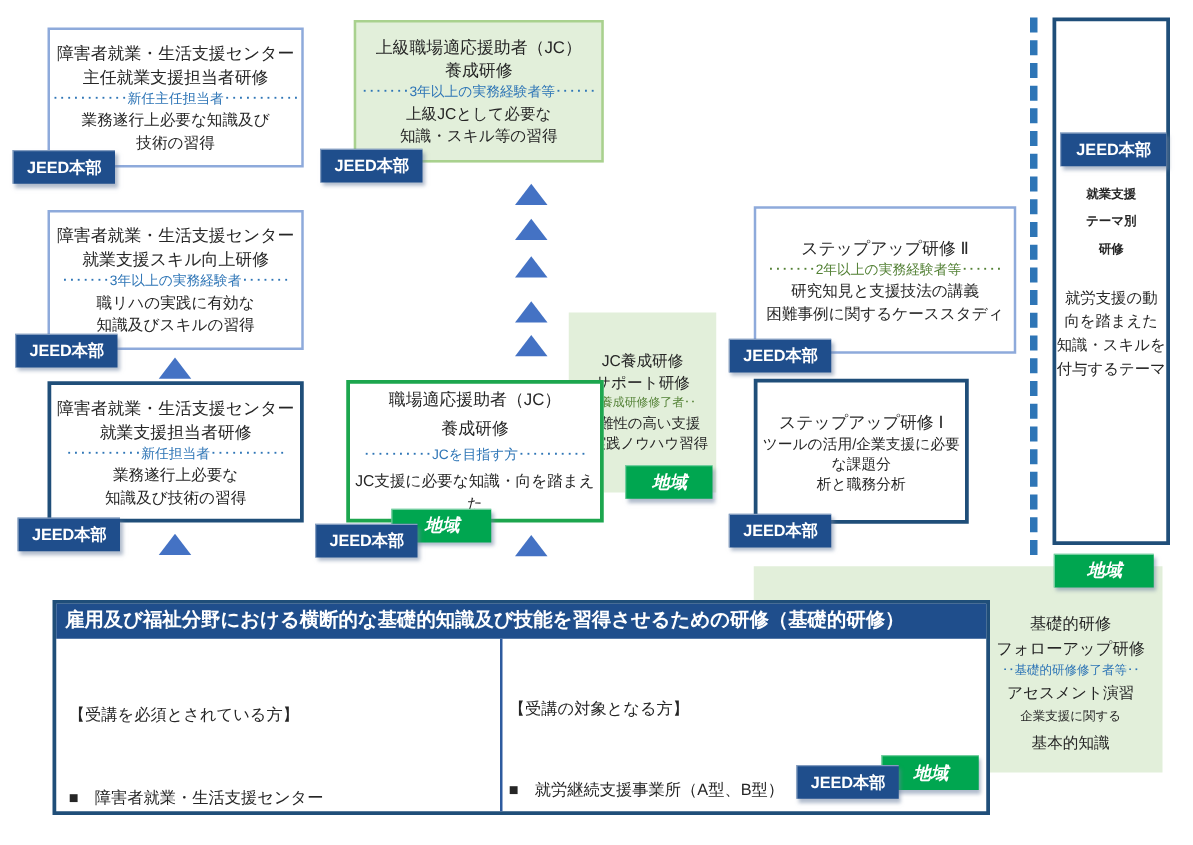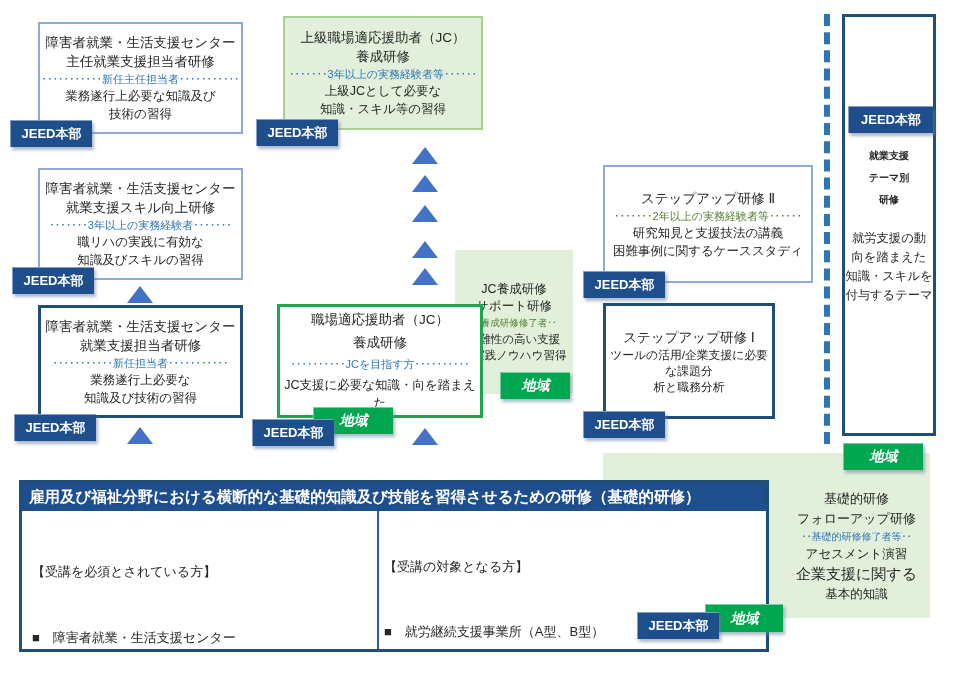--- a/index.html
+++ b/index.html
@@ -123,25 +123,25 @@
     </div>
   </div>
 
   <div class="bg-lgreen z1" style="position:absolute;left:603px;top:453px;width:327px;height:165px;"></div>
   <div class="badge badge-region" style="left:843px;top:443px;width:80px;">地域</div>
   <div class="z3" style="position:absolute;left:783px;top:489px;width:147px;text-align:center;">
     <div style="font-size:13px;line-height:20px;">基礎的研修</div>
     <div style="font-size:13px;line-height:20px;">フォローアップ研修</div>
     <div class="dots" style="font-size:10px;line-height:15px;">･･基礎的研修修了者等･･</div>
     <div style="font-size:12.5px;line-height:20px;">アセスメント演習</div>
-    <div style="font-size:15px;line-height:20px;">企業支援に関する</div>
+    <div style="font-size:10px;line-height:20px;">企業支援に関する</div>
     <div style="font-size:12.5px;line-height:20px;">基本的知識</div>
   </div>
 
-  <div class="b-navy z2" style="position:absolute;left:19px;top:480px;width:750px;height:172px;background:#fff;box-sizing:border-box;">
+  <div class="b-navy z2" style="position:absolute;left:42px;top:480px;width:750px;height:172px;background:#fff;box-sizing:border-box;">
     <div class="titlebar">雇用及び福祉分野における横断的な基礎的知識及び技能を習得させるための研修（基礎的研修）</div>
     <div class="vdiv"></div>
     <div class="col" style="left:10px;top:34px;width:340px;">
       <div>【受講を必須とされている方】</div>
       <div>■　障害者就業・生活支援センター</div>
       
       
       
       
     </div>

